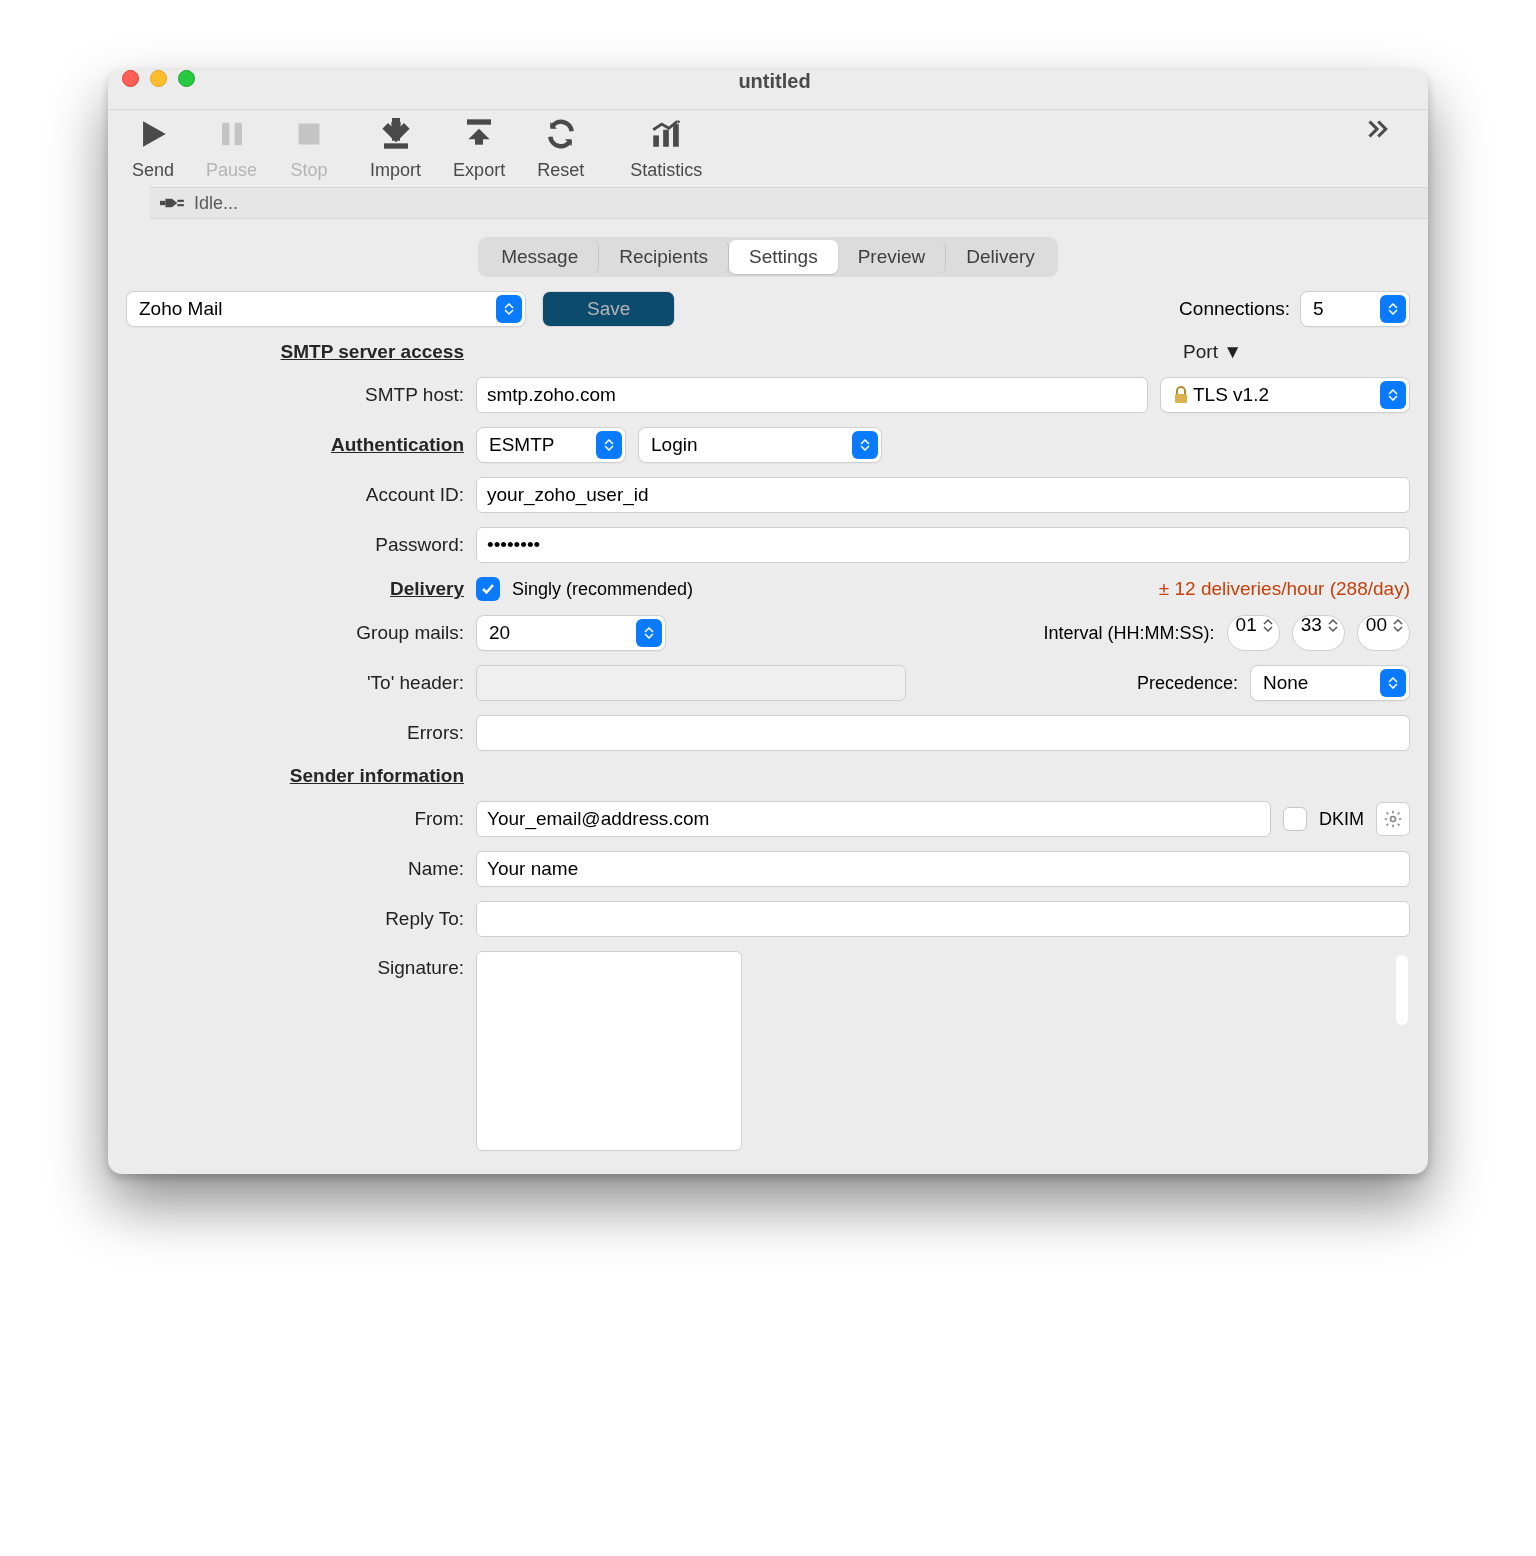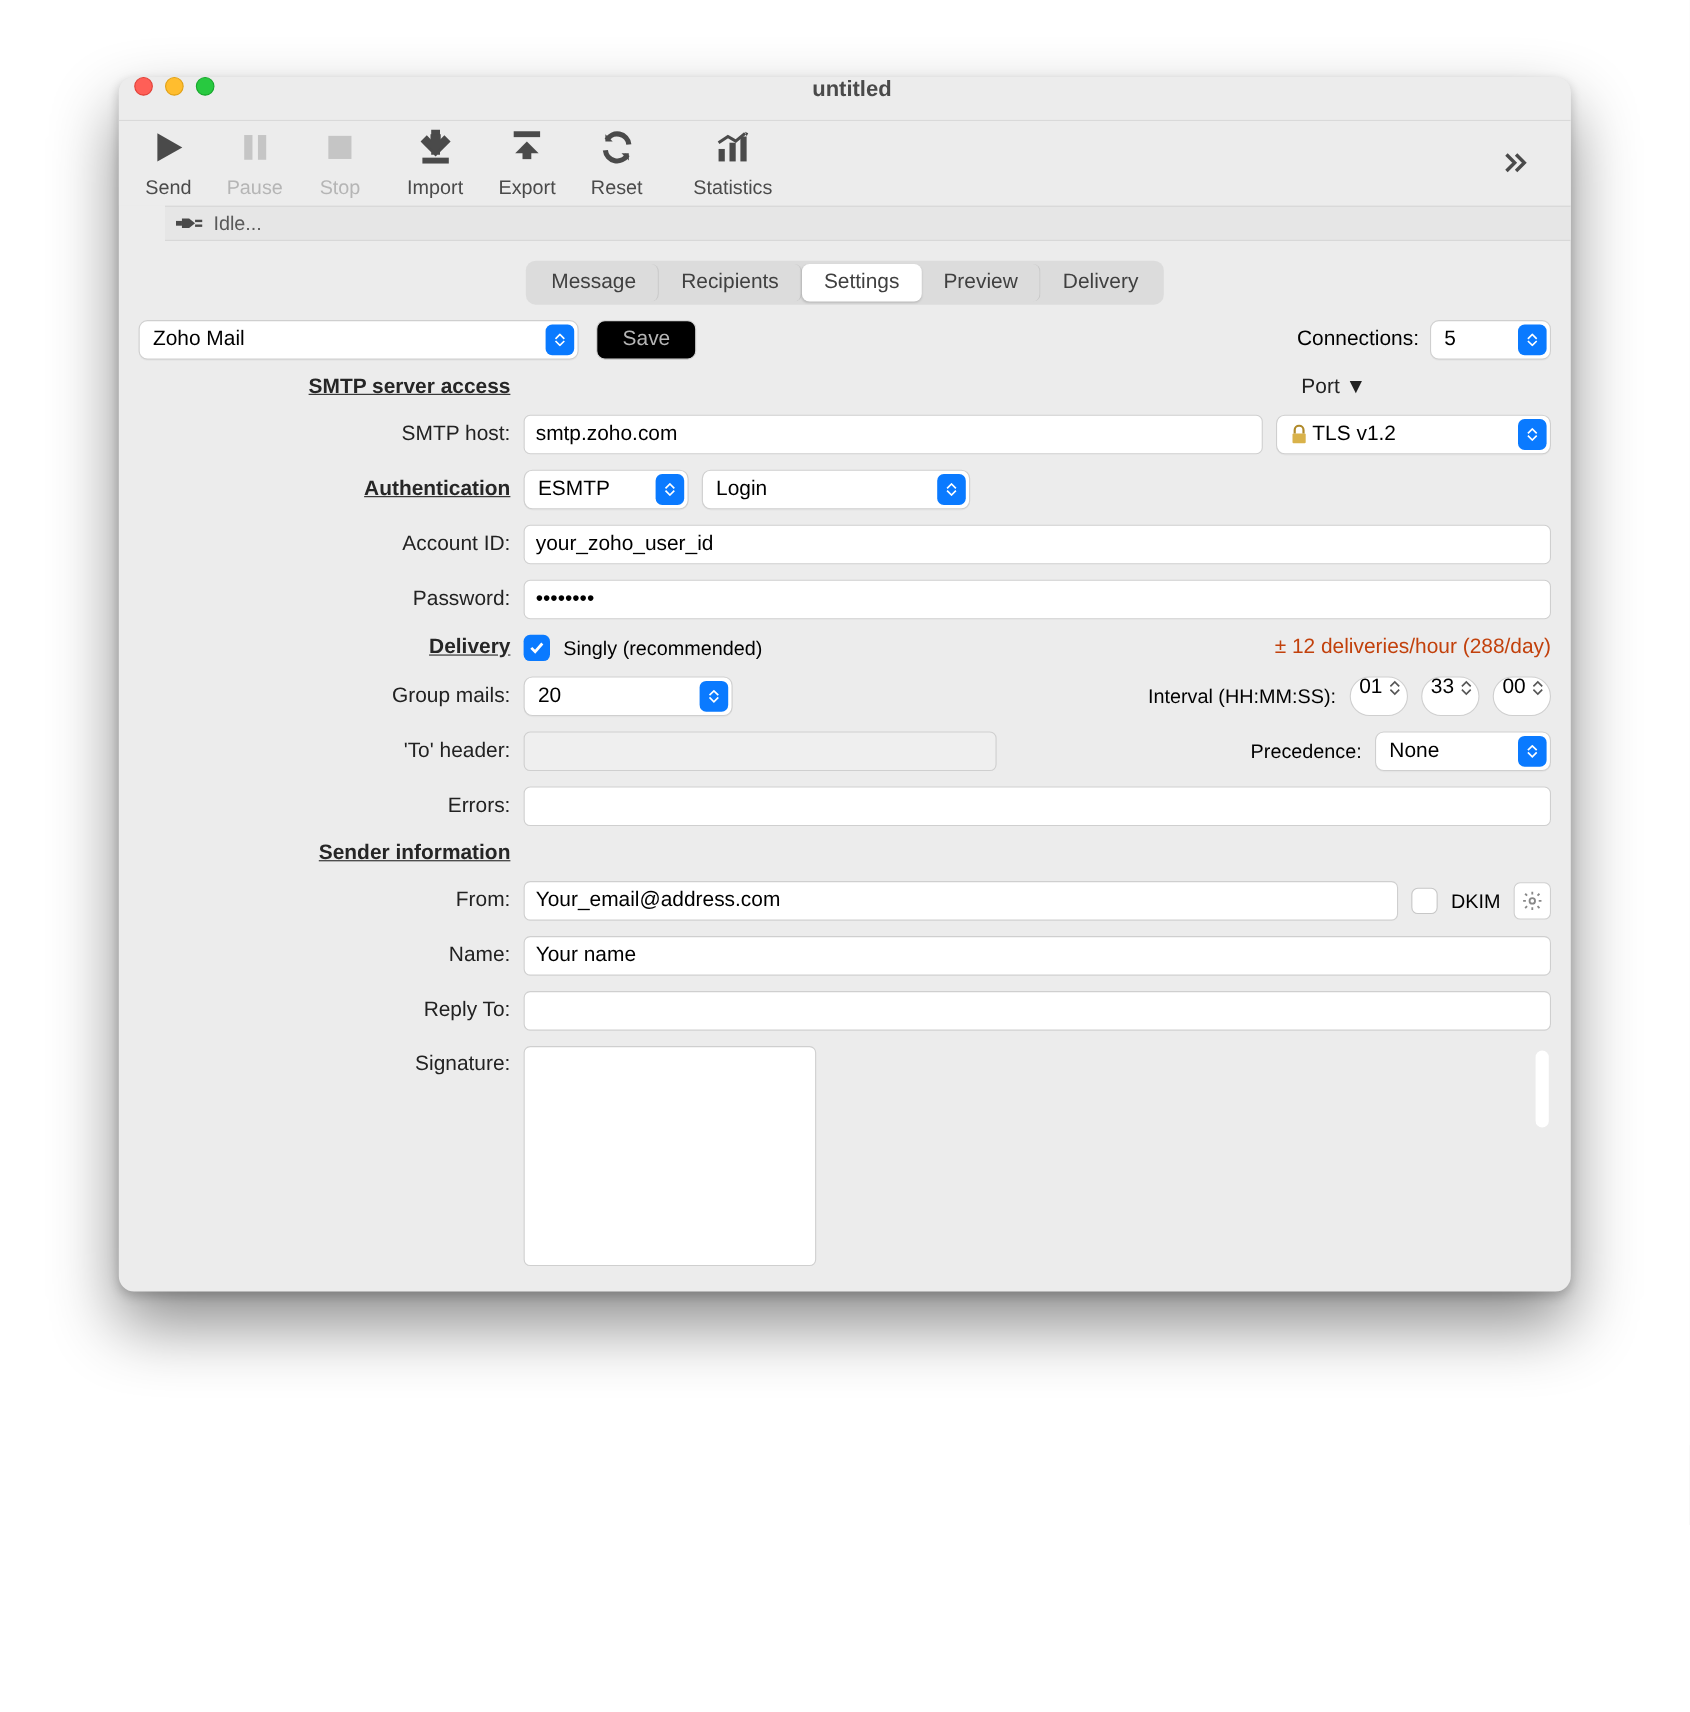--- a/index.html
+++ b/index.html
@@ -8,21 +8,21 @@
   .window{width:1320px;margin:0 auto;background:#ececec;border-radius:14px;box-shadow:0 30px 60px rgba(0,0,0,0.45),0 4px 10px rgba(0,0,0,0.2);overflow:hidden;}
   
   .titlebar{height:40px;display:flex;align-items:flex-start;padding:0 14px;background:#ececec;border-bottom:1px solid #d9d9d9;}
   .traffic{display:flex;gap:11px;align-items:center;}
   .dot{width:17px;height:17px;border-radius:50%;}
   .dot.red{background:#ff5f57;border:1px solid #e14138;}
   .dot.yellow{background:#ffbd2e;border:1px solid #e1a116;}
   .dot.green{background:#28c940;border:1px solid #17a82c;}
   .title{flex:1;text-align:center;font-weight:600;font-size:20px;color:#4a4a4a;margin-left:-60px;}
   
-  .toolbar{display:flex;align-items:center;background:#ececec;padding:4px 28px 6px 18px;}
+  .toolbar{display:flex;align-items:flex-start;background:#ececec;padding:4px 28px 6px 18px;}
   .tgroup{display:flex;gap:32px;align-items:flex-start;padding:0 18px;}
   .tdivider{width:1px;background:repeating-linear-gradient(to bottom,#bfbfbf 0 2px,transparent 2px 5px);margin:4px 2px;}
   .tbtn{display:flex;flex-direction:column;align-items:center;gap:6px;cursor:default;color:#4a4a4a;}
   .tbtn.disabled{color:#b5b5b5;}
   .tbtn .ticon{width:40px;height:40px;display:flex;align-items:center;justify-content:center;}
   .tbtn .tlabel{font-size:18px;}
   .toolbar .spacer{flex:1;}
   .overflow{display:flex;align-items:center;color:#4a4a4a;font-size:28px;padding-right:8px;}
   
   .statusbar{height:32px;border-top:1px solid #d6d6d6;border-bottom:1px solid #d6d6d6;background:#e6e6e6;display:flex;align-items:center;padding:0 10px;font-size:18px;color:#5a5a5a;gap:8px;margin-left:42px;}
@@ -36,21 +36,21 @@
   .segctrl .seg.active + .seg{border-left:none;}
   
   .content{padding:0 18px 18px 18px;}
   .toprow{display:flex;align-items:center;gap:16px;margin-bottom:14px;}
   .preset{flex:0 0 auto;}
   .connrow{margin-left:auto;display:flex;align-items:center;gap:10px;font-size:19px;}
   
   .macselect{position:relative;display:inline-flex;align-items:center;background:#fff;border:1px solid #cfcfcf;border-radius:8px;height:36px;padding:0 36px 0 12px;font-size:19px;box-shadow:0 1px 0 rgba(0,0,0,0.03);}
   .macselect .arrows{position:absolute;right:3px;top:3px;bottom:3px;width:26px;background:#0a7aff;border-radius:6px;display:flex;flex-direction:column;align-items:center;justify-content:center;color:#fff;}
   .macselect .arrows svg{width:10px;height:6px;}
-  .savebtn{height:36px;padding:0 23px;background:#000000;border:1px solid #d8d8d8;border-radius:8px;color:#b5b5b5;font-size:19px;}
+  .savebtn{height:36px;padding:0 44px;background:#0c4a6e;border:1px solid #d8d8d8;border-radius:8px;color:#b5b5b5;font-size:19px;}
   
   .form{display:grid;grid-template-columns:340px 1fr;column-gap:10px;row-gap:14px;align-items:center;}
   .sectionhdr{grid-column:1;justify-self:end;font-weight:700;text-decoration:underline;font-size:19px;color:#262626;padding-right:2px;}
   .sectionright{grid-column:2;display:flex;align-items:center;}
   .lbl{grid-column:1;justify-self:end;text-align:right;font-size:19px;color:#222;padding-right:2px;}
   .fld{grid-column:2;display:flex;align-items:center;gap:12px;}
   .txtinput{flex:1;background:#fff;border:1px solid #cfcfcf;border-radius:6px;height:36px;padding:0 10px;font-size:19px;}
   .txtinput.disabled{background:#efefef;color:#888;}
   .txtarea{flex:1;background:#fff;border:1px solid #cfcfcf;border-radius:6px;height:200px;padding:8px 10px;font-size:19px;resize:none;}
   .chk{width:24px;height:24px;border-radius:6px;background:#0a7aff;display:inline-flex;align-items:center;justify-content:center;color:#fff;flex:0 0 auto;}

